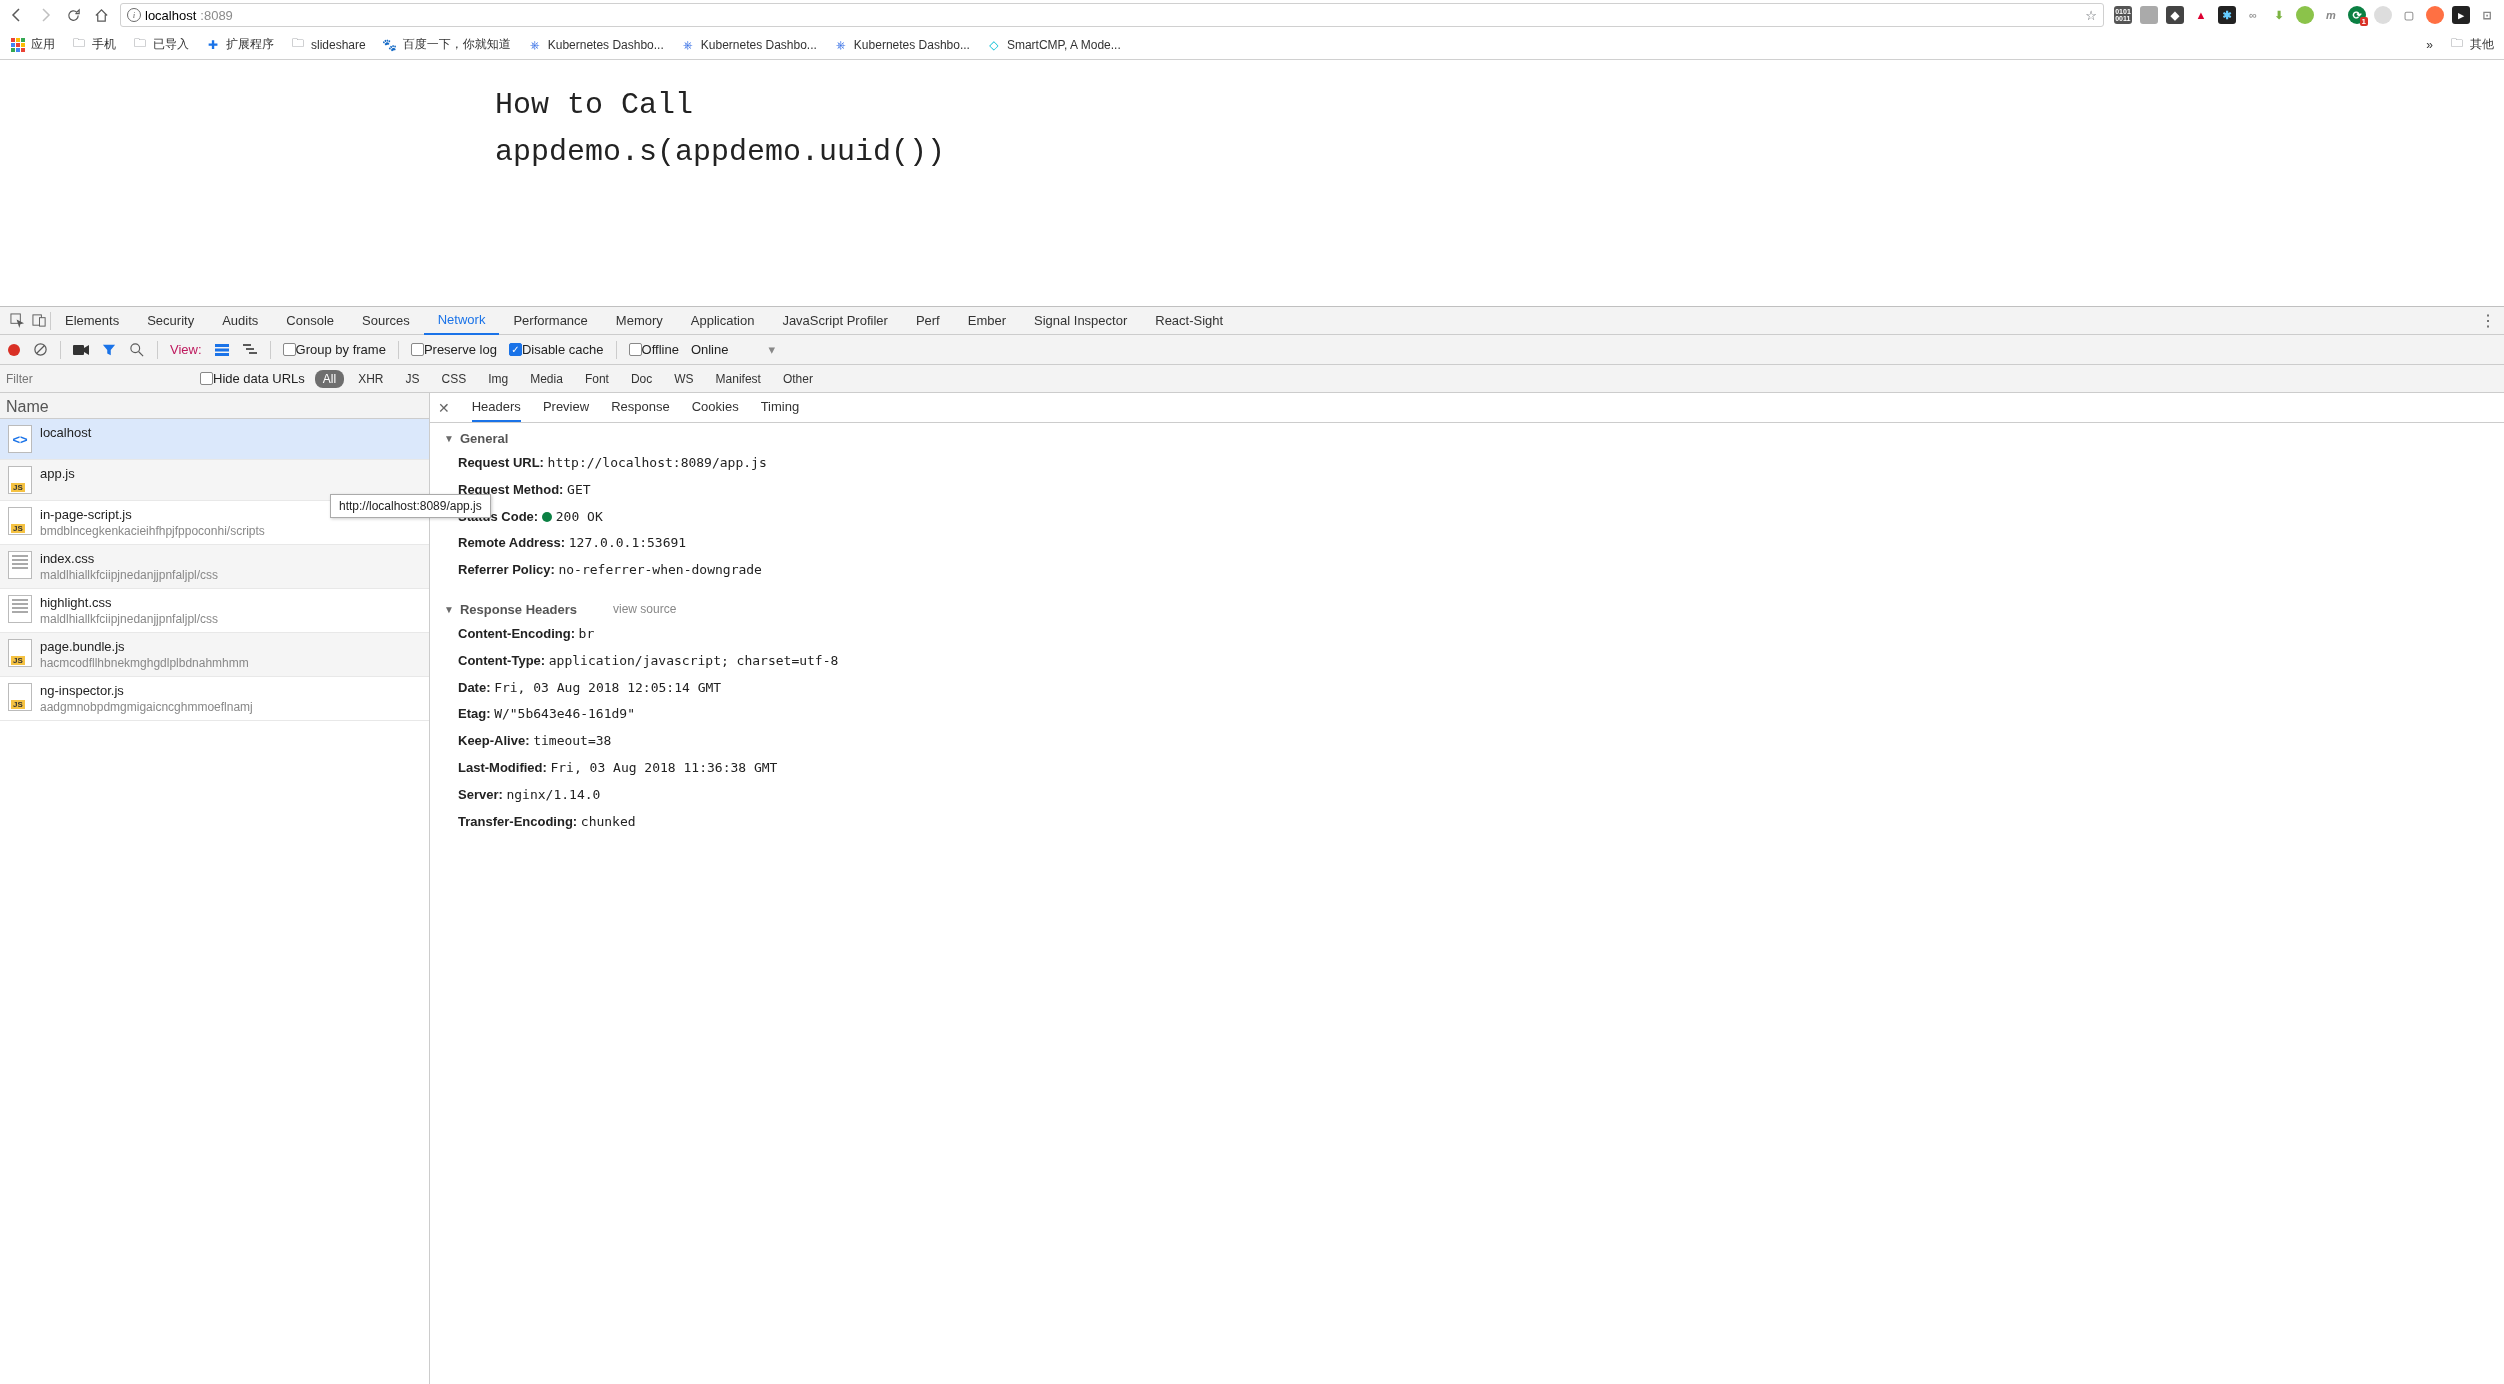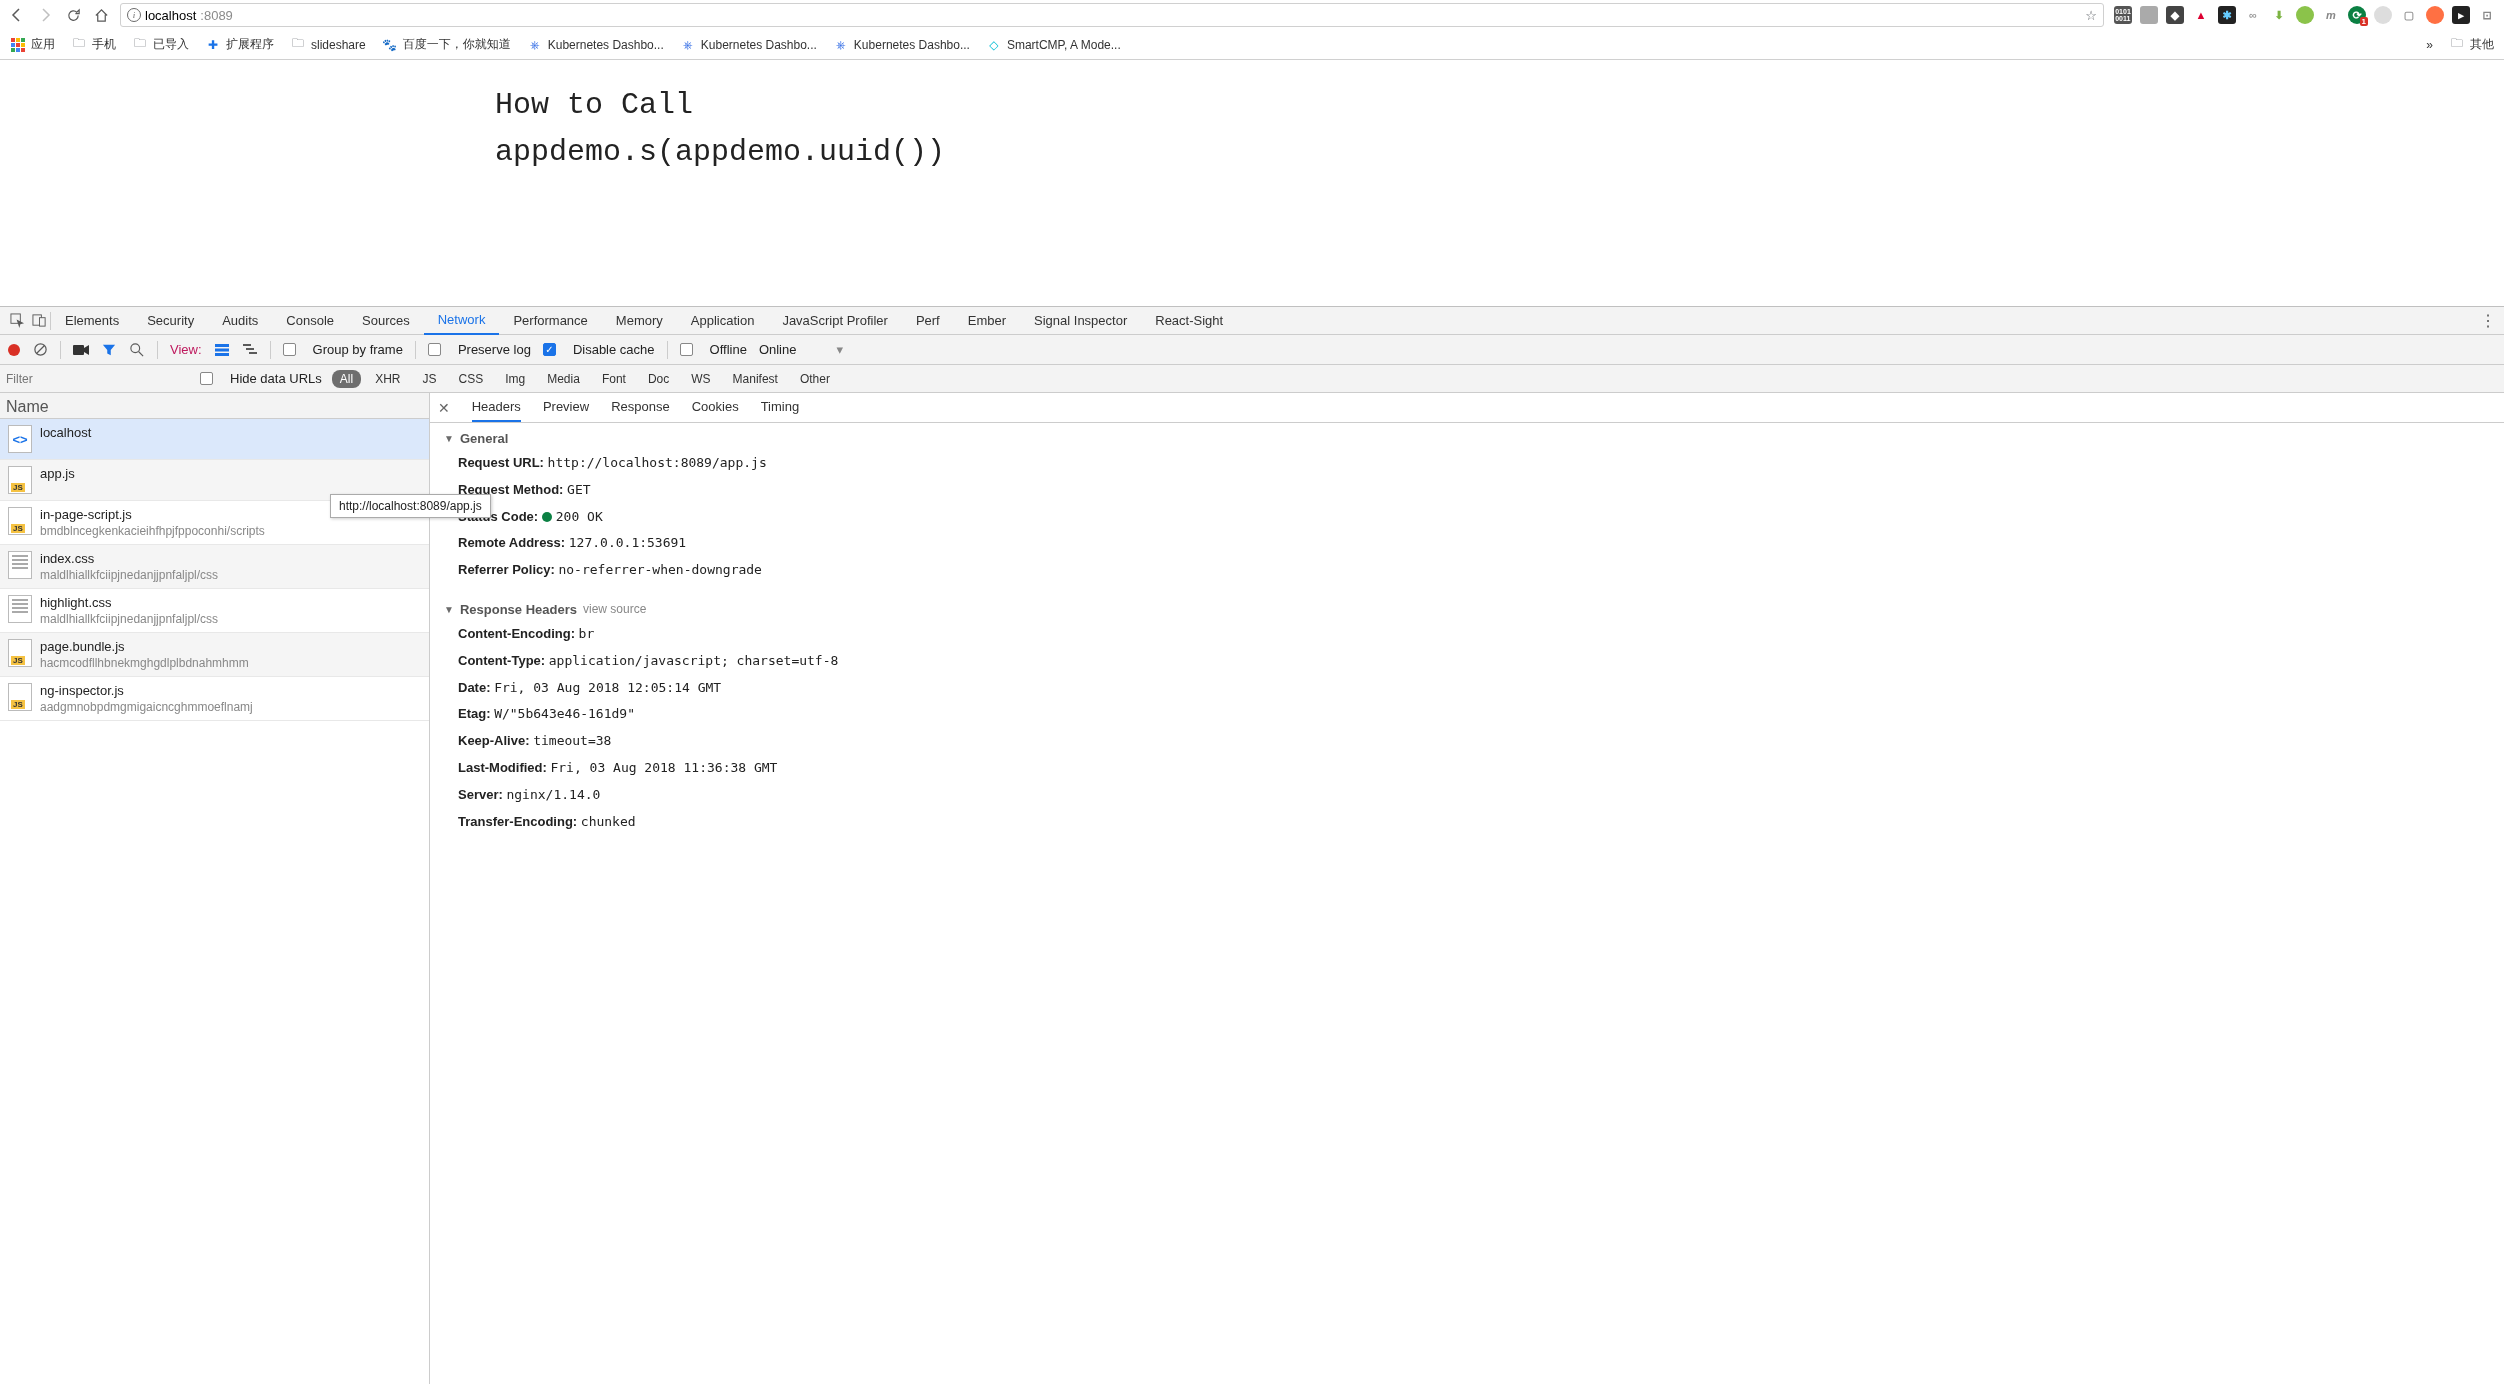--- a/index.html
+++ b/index.html
@@ -35,21 +35,21 @@
 .dt-tab.active { border-bottom: 2px solid #1a73e8; color:#1a73e8; }
 .dt-tabs .spacer { flex:1; }
 .dt-tabs .menu-dots { width:20px; text-align:center; cursor:pointer; color:#5a5a5a; font-size:16px; }
 
 
 .net-tb { display:flex; align-items:center; gap:12px; height:30px; padding:0 8px; border-bottom:1px solid #ccc; background:#f3f3f3; }
 .rec-dot { width:12px; height:12px; border-radius:50%; background:#d93025; }
 .tb-ico { width:16px; display:flex; justify-content:center; color:#5a5a5a; cursor:pointer; }
 .tb-sep { width:1px; height:18px; background:#ccc; }
 .tb-label { color:#be185d; }
-.chk { display:flex; align-items:center; gap:17px; cursor:pointer; }
+.chk { display:flex; align-items:center; gap:0; cursor:pointer; }
 .chk-box { width:13px; height:13px; border:1px solid #888; border-radius:2px; display:flex; align-items:center; justify-content:center; background:#fff;}
 .chk-box.checked { background:#1a73e8; border-color:#1a73e8; color:#fff; font-size:10px; }
 
 
 .filter-row { display:flex; align-items:center; height:28px; border-bottom:1px solid #ccc; background:#f3f3f3; }
 .filter-input { width:200px; height:28px; border:none; background:transparent; padding:0 6px; font-size:12px; color:#333; outline:none; }
 .ftype { padding:3px 8px; cursor:pointer; color:#333; font-size:12px; }
 .ftype.active { background:#6e6e6e; color:#fff; border-radius:8px; padding:2px 8px; }
 
 
@@ -68,21 +68,21 @@
 .tooltip { position:absolute; left:330px; top:494px; background:#fff; border:1px solid #aaa; padding:4px 8px; font-size:12px; box-shadow:1px 1px 3px rgba(0,0,0,.2); z-index:10; }
 
 
 .detail { flex:1; background:#fff; overflow:auto; }
 .detail-tabs { display:flex; align-items:center; height:30px; border-bottom:1px solid #ccc; padding:0 8px; gap:22px; }
 .detail-tabs .close { cursor:pointer; color:#666; font-size:14px; }
 .dt2 { cursor:pointer; color:#333; padding:6px 0;}
 .dt2.active { color:#333; border-bottom:2px solid #1a73e8; }
 .section-h { padding:8px 14px 4px; color:#555; font-weight:bold; display:flex; align-items:center; gap:6px; font-size:13px;}
 .section-h .tri { font-size:10px; color:#6b6b6b; }
-.section-h .vs { font-weight:normal; color:#888; font-size:12px; cursor:pointer;}
+.section-h .vs { font-weight:normal; color:#888; font-size:12px; margin-left:30px; cursor:pointer;}
 .kv { padding:3px 10px 3px 28px; font-size:13px; line-height:1.6;}
 .kv b { font-weight:bold; }
 .kv .val { font-family: Menlo, Consolas, monospace; }
 .status-dot { width:10px; height:10px; border-radius:50%; background:#0b8043; display:inline-block; margin-right:4px; vertical-align:middle;}
 </style>
 </head>
 <body>
 
 <div class="chrome-top">
   <div class="nav-btn">

